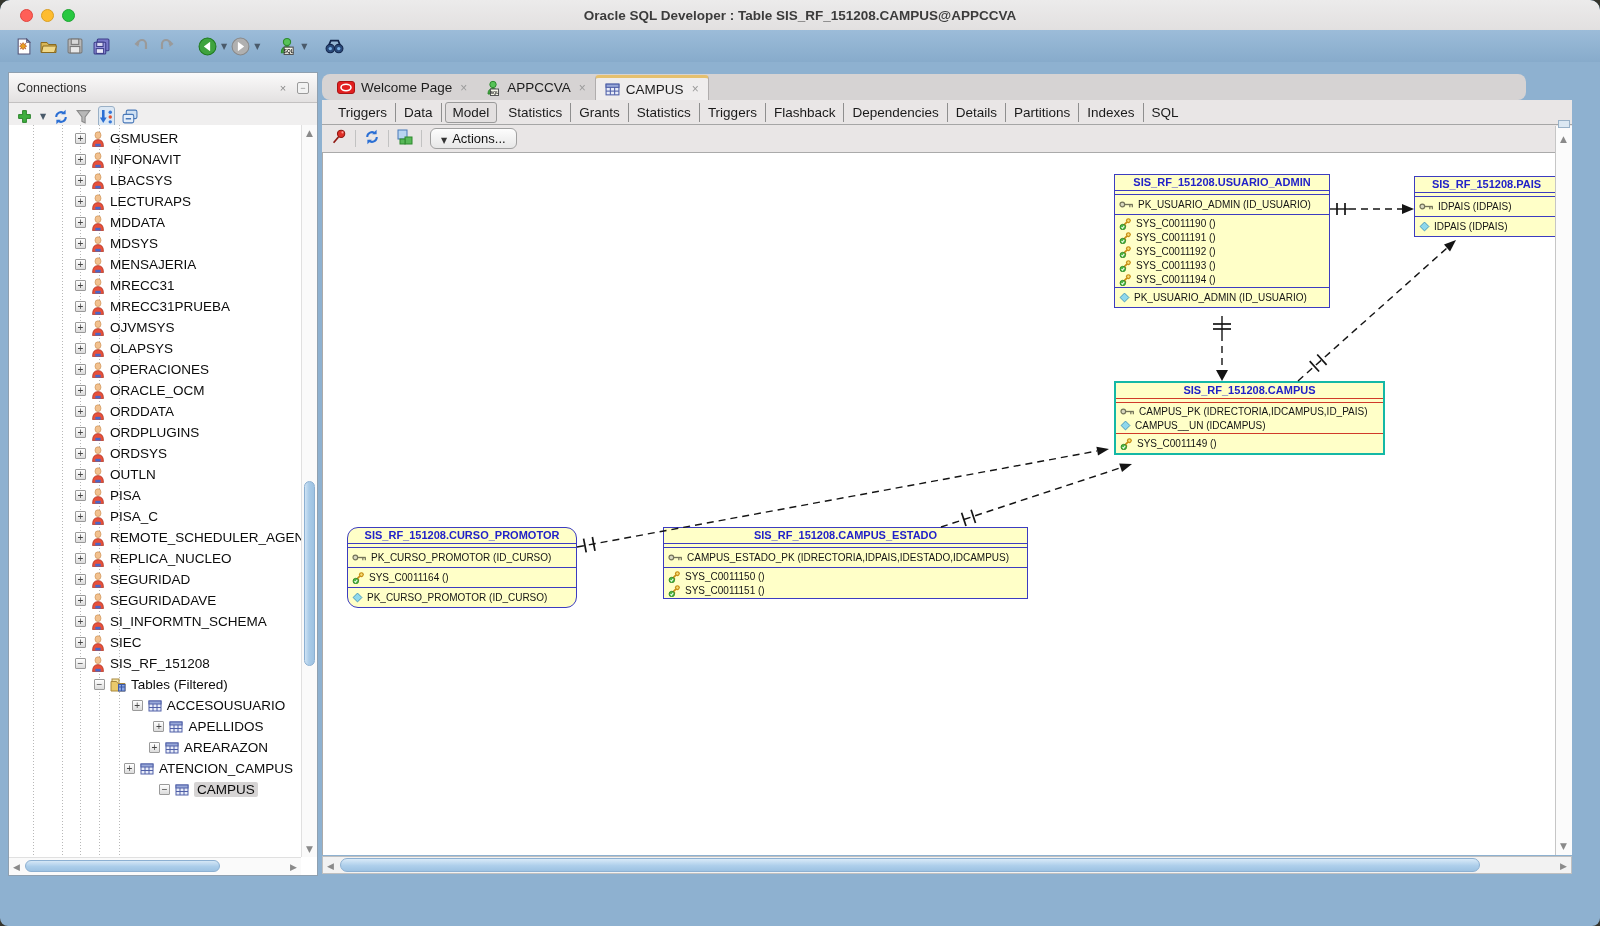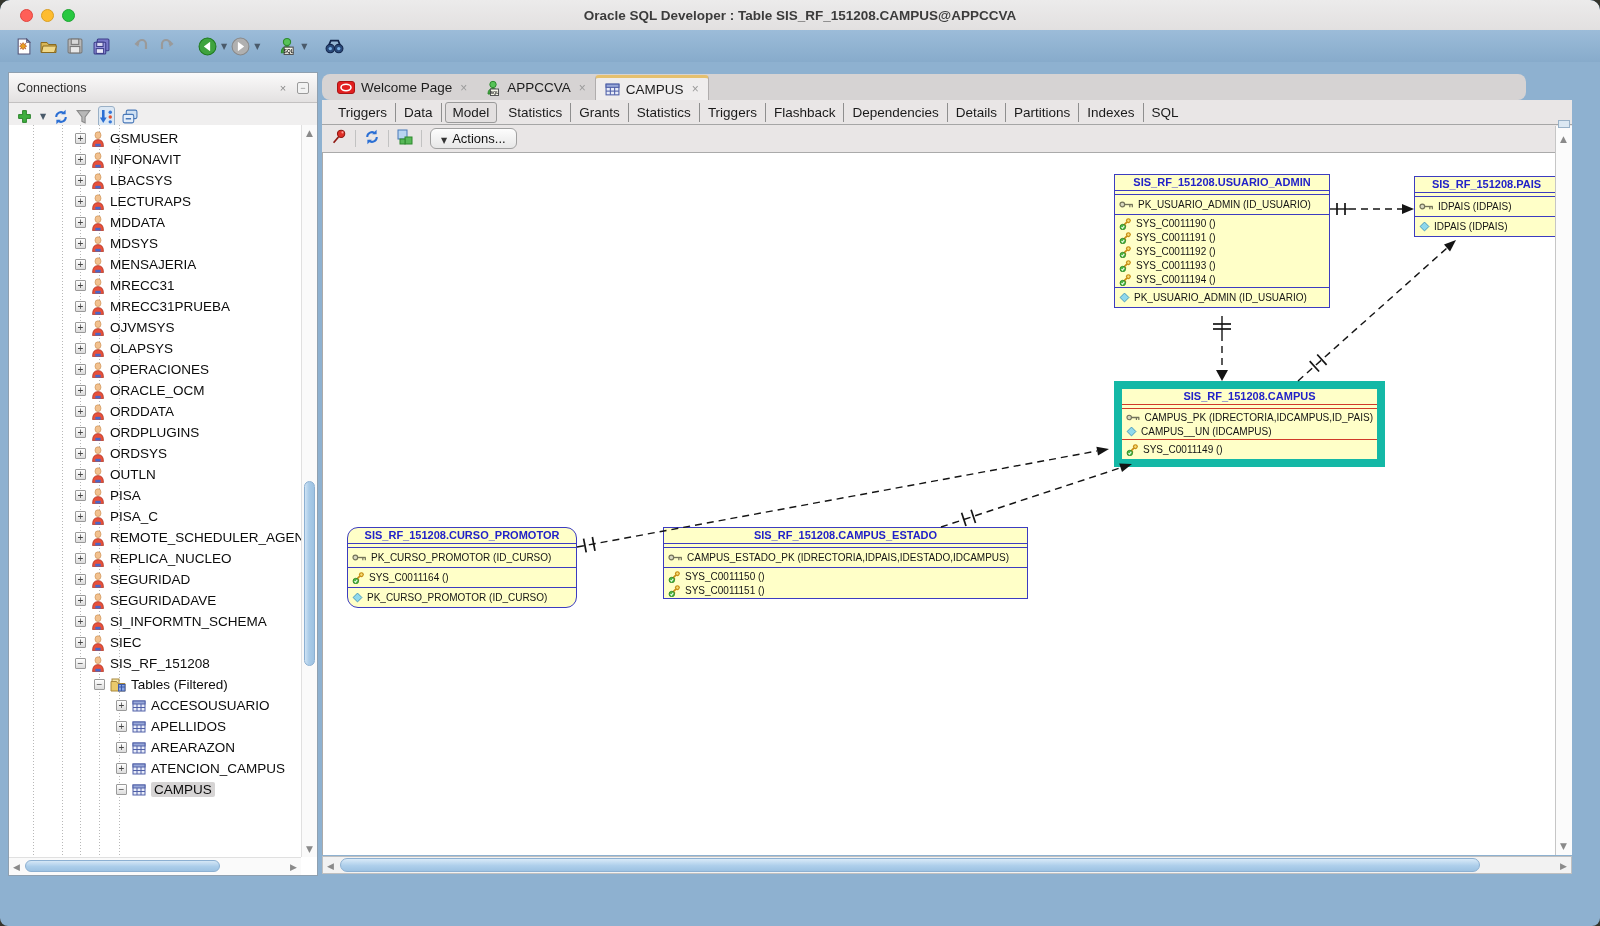--- a/index.html
+++ b/index.html
@@ -48,21 +48,21 @@
             repeating-linear-gradient(to bottom,#b8b8b8 0 1px,transparent 1px 3px),
             repeating-linear-gradient(to bottom,#b8b8b8 0 1px,transparent 1px 3px),
             repeating-linear-gradient(to bottom,#b8b8b8 0 1px,transparent 1px 3px),
             repeating-linear-gradient(to bottom,#b8b8b8 0 1px,transparent 1px 3px),
             repeating-linear-gradient(to bottom,#b8b8b8 0 1px,transparent 1px 3px);
           background-size:1px 100%,1px 100%,1px 100%,1px 100%,1px 100%;
           background-position:24px 0,53px 0,71px 0,90px 0,110px 0;
           background-repeat:no-repeat; }
   .trow { height:21px; display:flex; align-items:center; gap:5px; white-space:nowrap; }
   .lvl0 { padding-left:66px; } .lvl1 { padding-left:85px; }
-  .lvl2 { padding-left:107px; } .lvl3 { padding-left:146px; }
+  .lvl2 { padding-left:107px;justify-content:center; } .lvl3 { padding-left:146px; }
   .expand { width:11px; height:11px; flex:0 0 11px; border:1px solid #9a9a9a; border-radius:1px;
             background:linear-gradient(#ffffff,#dcdcdc); font-size:10px; line-height:9px;
             text-align:center; color:#444; }
   .expand.plus::before { content:"+"; }
   .expand.minus::before { content:"−"; }
   .tlabel { font-size:13.5px; color:#0c0c0c; }
   .tlabel.selected { background:#d6d4d4; border-radius:2px; padding:0 3px; }
   .ticon { flex:0 0 auto; }
 
   
@@ -108,21 +108,21 @@
   .canvas { position:absolute; left:322px; top:152px; width:1233px; height:703px;
             background:#fff; border-top:1px solid #aaa; border-left:1px solid #aaa;
             overflow:hidden; }
   .rel-layer { position:absolute; left:0; top:0; pointer-events:none; }
   .rel { stroke:#141414; stroke-width:1.4; fill:none; stroke-dasharray:7 5; }
   .solid { stroke:#141414; stroke-width:1.4; fill:none; }
   .tick { stroke:#141414; stroke-width:1.7; }
   .ah { fill:#141414; }
 
   .entity { position:absolute; background:#ffffc8; border:1px solid #3c3cc0; font-size:10px; }
-  .entity.selected { border:8px solid #14b8a6; }
+  .entity.selected { border:2px solid #14b8a6; }
   .ehead { height:16px; line-height:15px; text-align:center; font-size:11px; font-weight:bold;
            color:#2222c8; border-bottom:1px solid #3c3cc0; padding:0 12px; white-space:nowrap; }
   .eband { height:4px; border-bottom:1px solid #3c3cc0; }
   .esec { padding:1px 0; border-bottom:1px solid #3c3cc0; }
   .esec:last-child { border-bottom:none; }
   .entity.selected .ehead, .entity.selected .eband, .entity.selected .esec { border-color:#d03a2a; }
   .erow { display:flex; align-items:center; gap:4px; padding:0 4px; height:17px;
           font-size:10px; color:#141414; white-space:nowrap; }
   .erow.sm { height:14px; }
 

